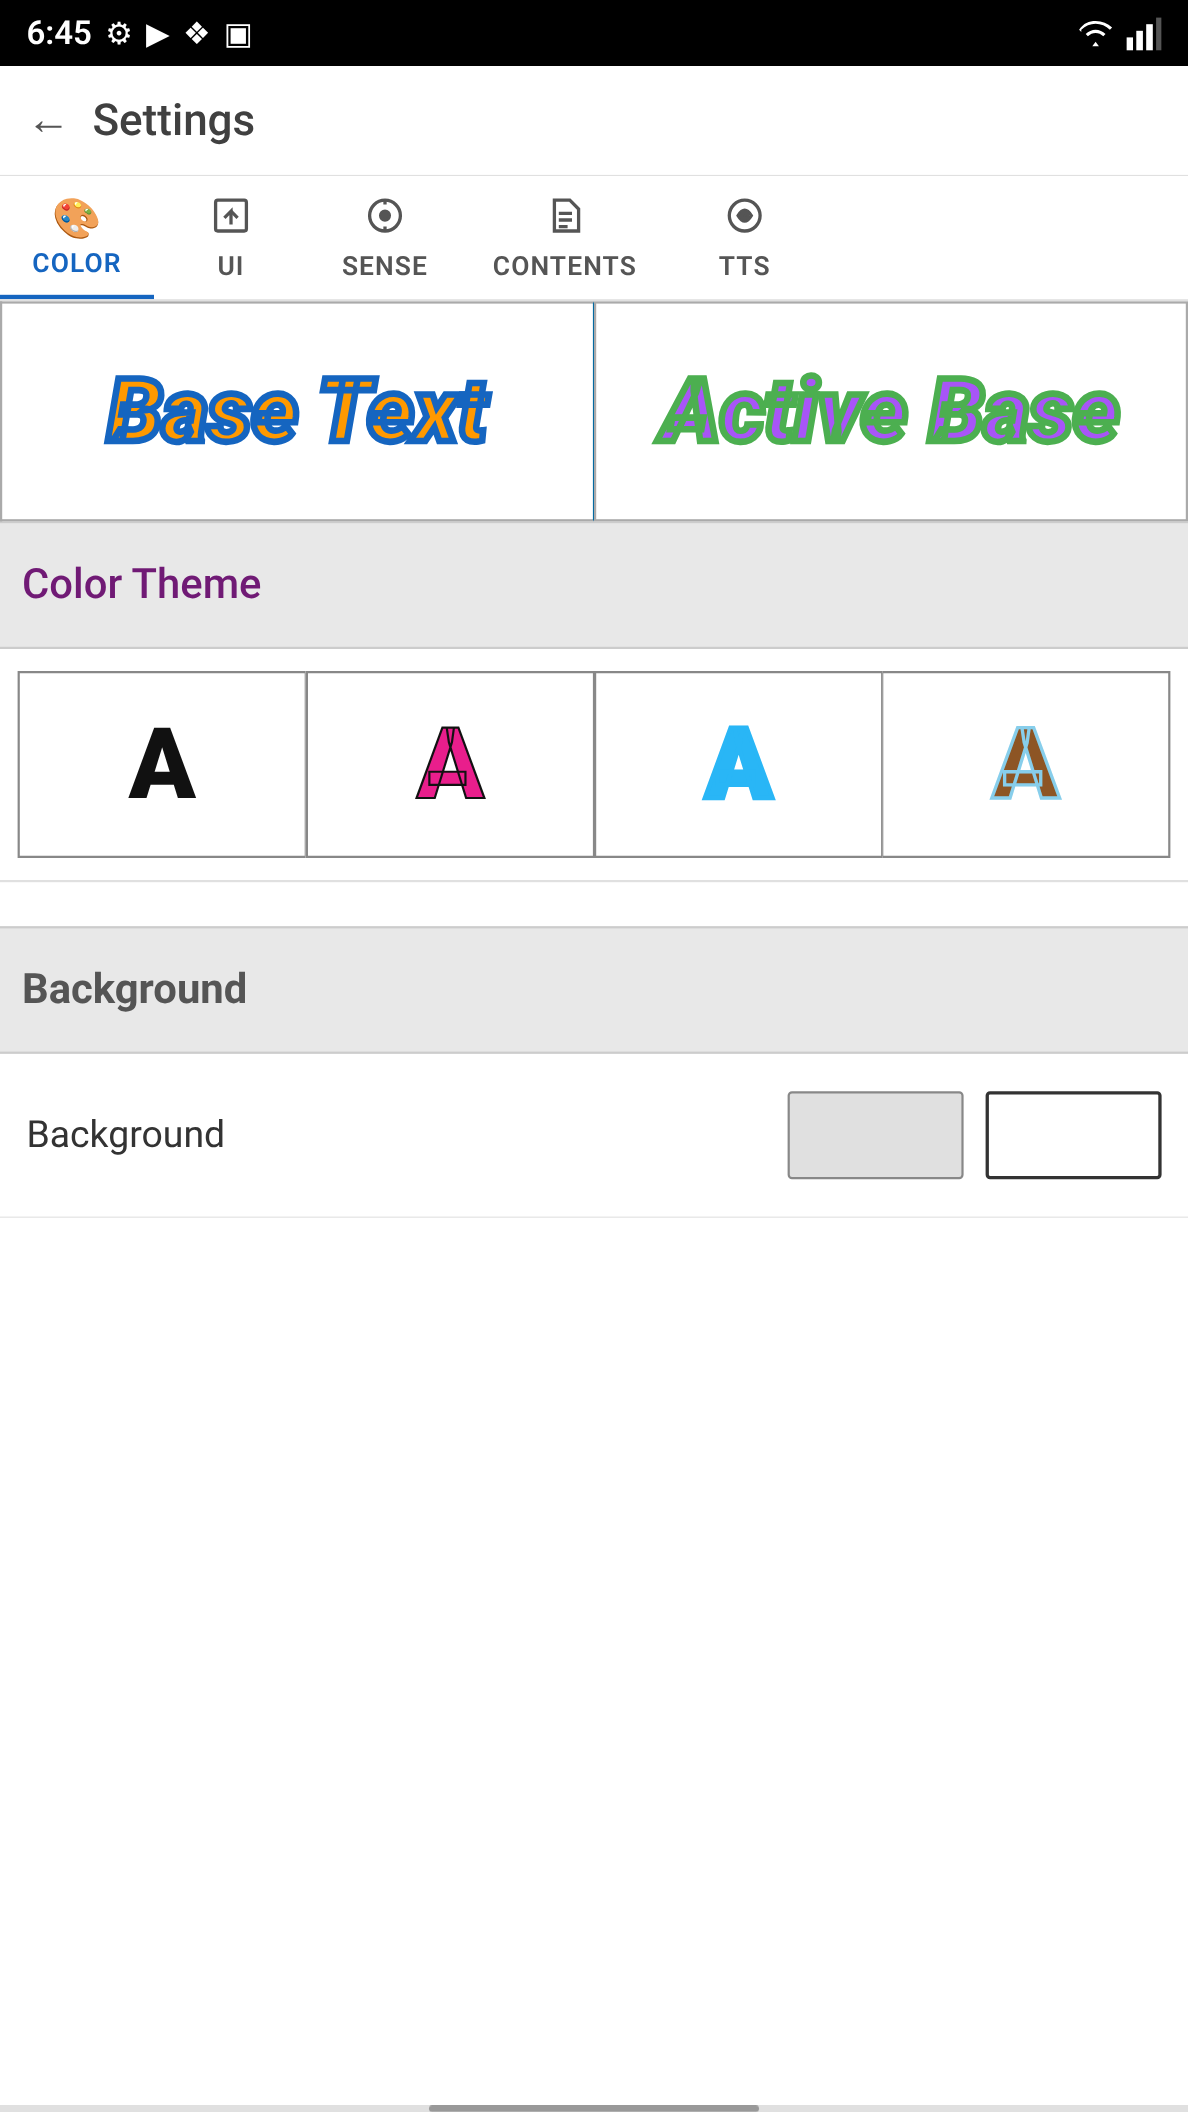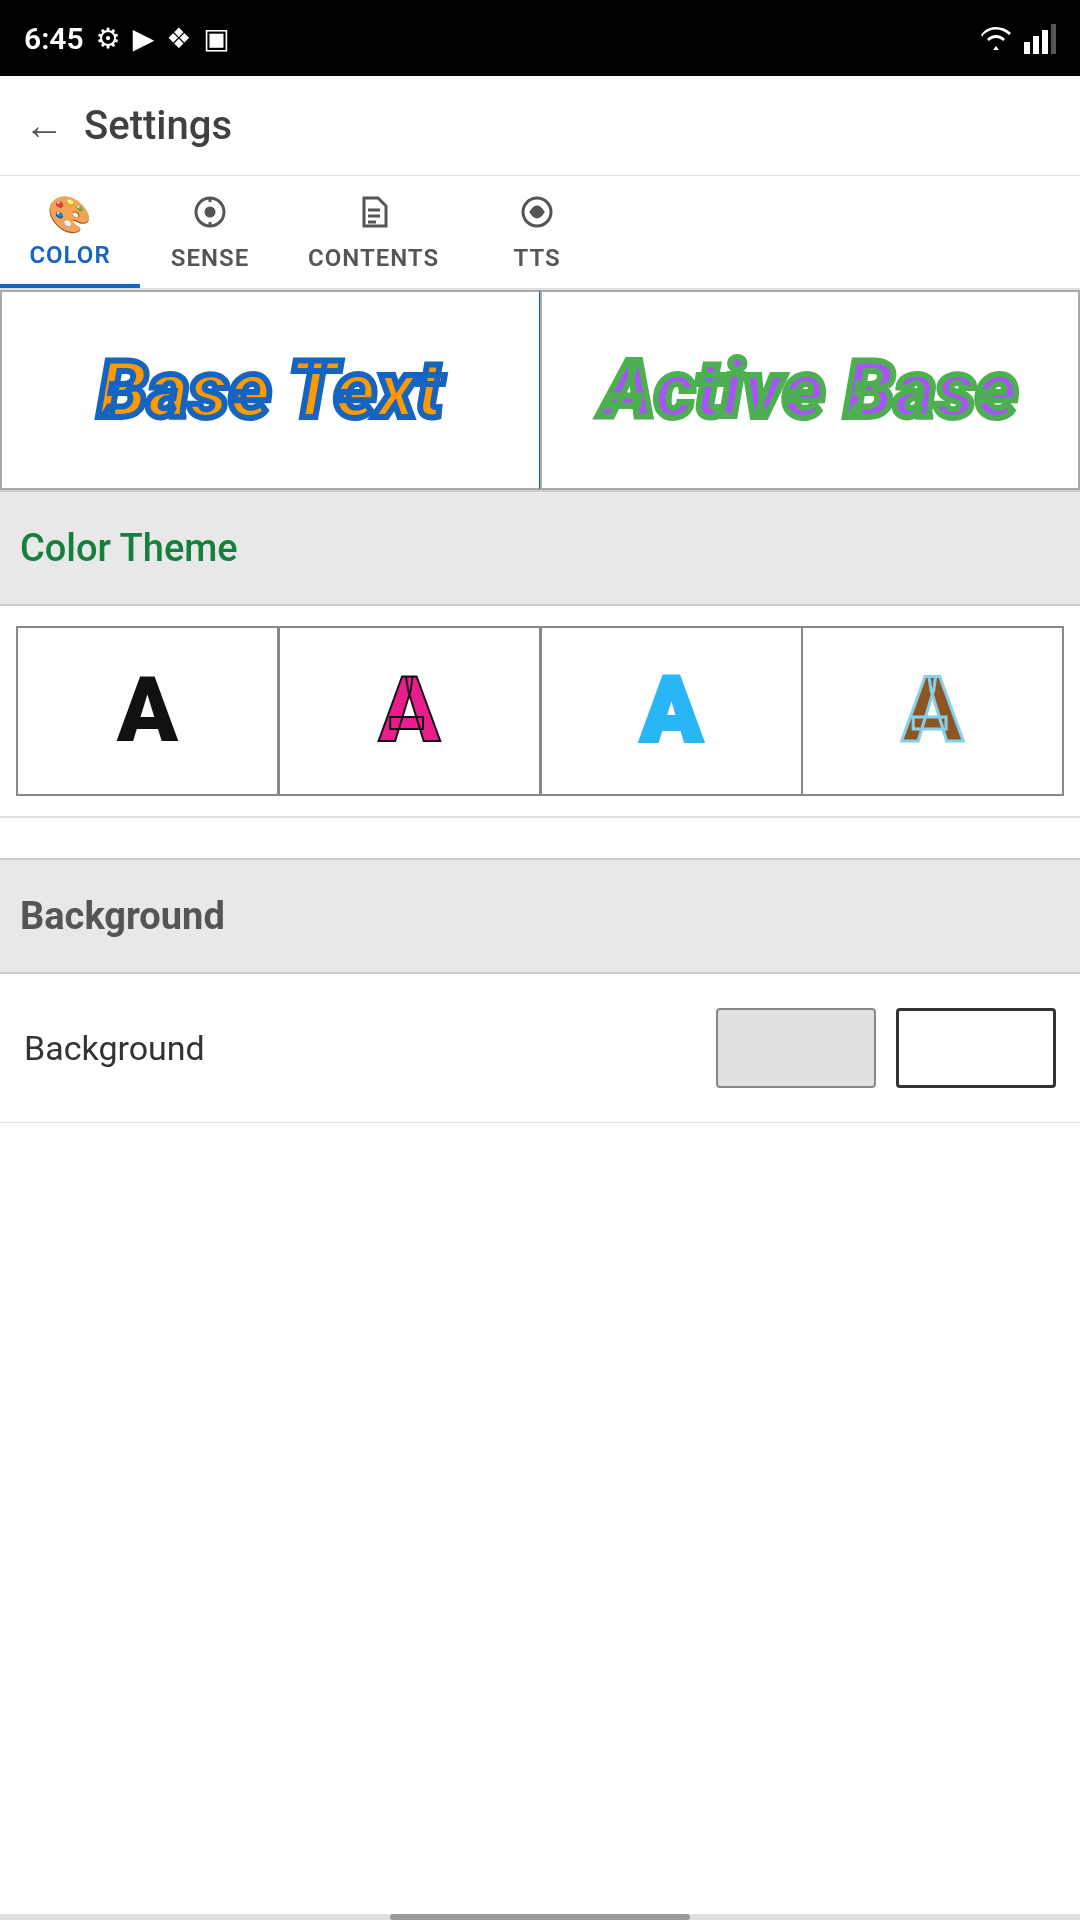--- a/index.html
+++ b/index.html
@@ -13,21 +13,21 @@
     }
 
     
     .status-bar {
       background: #000;
       color: #fff;
       display: flex;
       align-items: center;
       justify-content: space-between;
       padding: 0 24px;
-      height: 76px;
+      height: 60px;
       font-size: 28px;
       font-weight: 500;
     }
     .status-left { display: flex; align-items: center; gap: 12px; }
     .status-right { display: flex; align-items: center; gap: 10px; }
     .status-time { font-size: 30px; font-weight: 600; }
 
     
     .header {
       display: flex;
@@ -128,21 +128,21 @@
 
     
     .section-header {
       background: #e8e8e8;
       padding: 34px 20px;
       border-bottom: 2px solid #ccc;
     }
     .section-title {
       font-size: 38px;
       font-weight: 500;
-      color: #15803d;
+      color: #701a75;
       text-align: center;
     }
 
     
     .theme-options {
       display: flex;
       padding: 20px 16px;
       gap: 0;
       border-bottom: 2px solid #e0e0e0;
     }
@@ -279,20 +279,30 @@
 </div>
 
 <div class="tab-bar">
   <div class="tab-item active">
     <span class="tab-icon">🎨</span>
     <span class="tab-label">COLOR</span>
   </div>
   <div class="tab-item">
     <span class="tab-icon">
       <svg width="36" height="36" viewBox="0 0 36 36" fill="none" stroke="#555" stroke-width="3">
+        <rect x="4" y="4" width="28" height="28" rx="2"></rect>
+        <polyline points="18,26 18,14 12,20"></polyline>
+        <line x1="18" y1="14" x2="24" y2="20"></line>
+      </svg>
+    </span>
+    <span class="tab-label">UI</span>
+  </div>
+  <div class="tab-item">
+    <span class="tab-icon">
+      <svg width="36" height="36" viewBox="0 0 36 36" fill="none" stroke="#555" stroke-width="3">
         <circle cx="18" cy="18" r="14"></circle>
         <circle cx="18" cy="18" r="4" fill="#555"></circle>
         <line x1="18" y1="4" x2="18" y2="8"></line>
         <line x1="18" y1="28" x2="18" y2="32"></line>
       </svg>
     </span>
     <span class="tab-label">SENSE</span>
   </div>
   <div class="tab-item">
     <span class="tab-icon">

